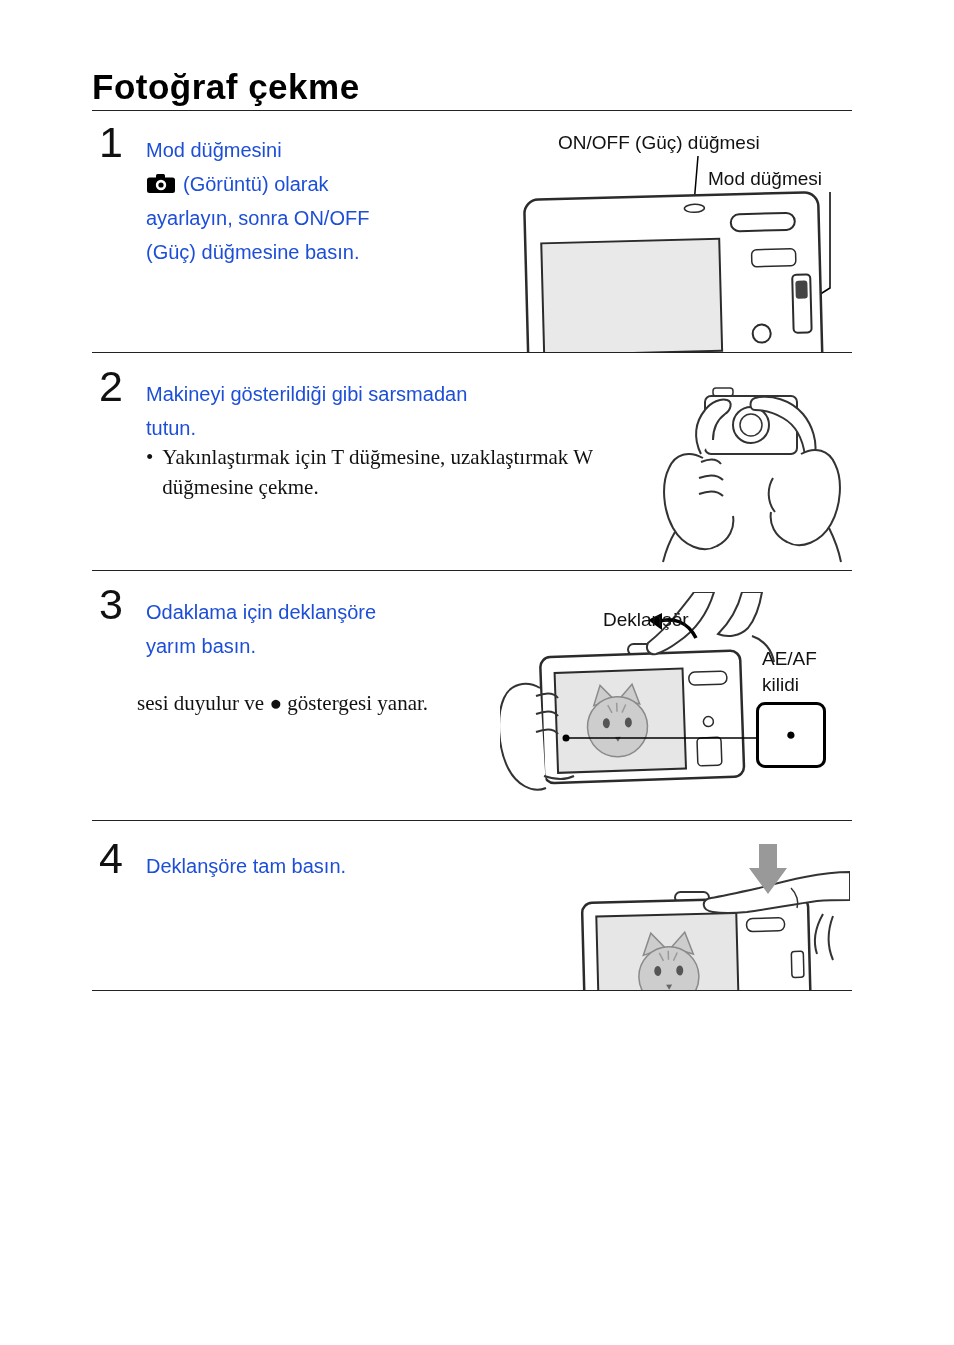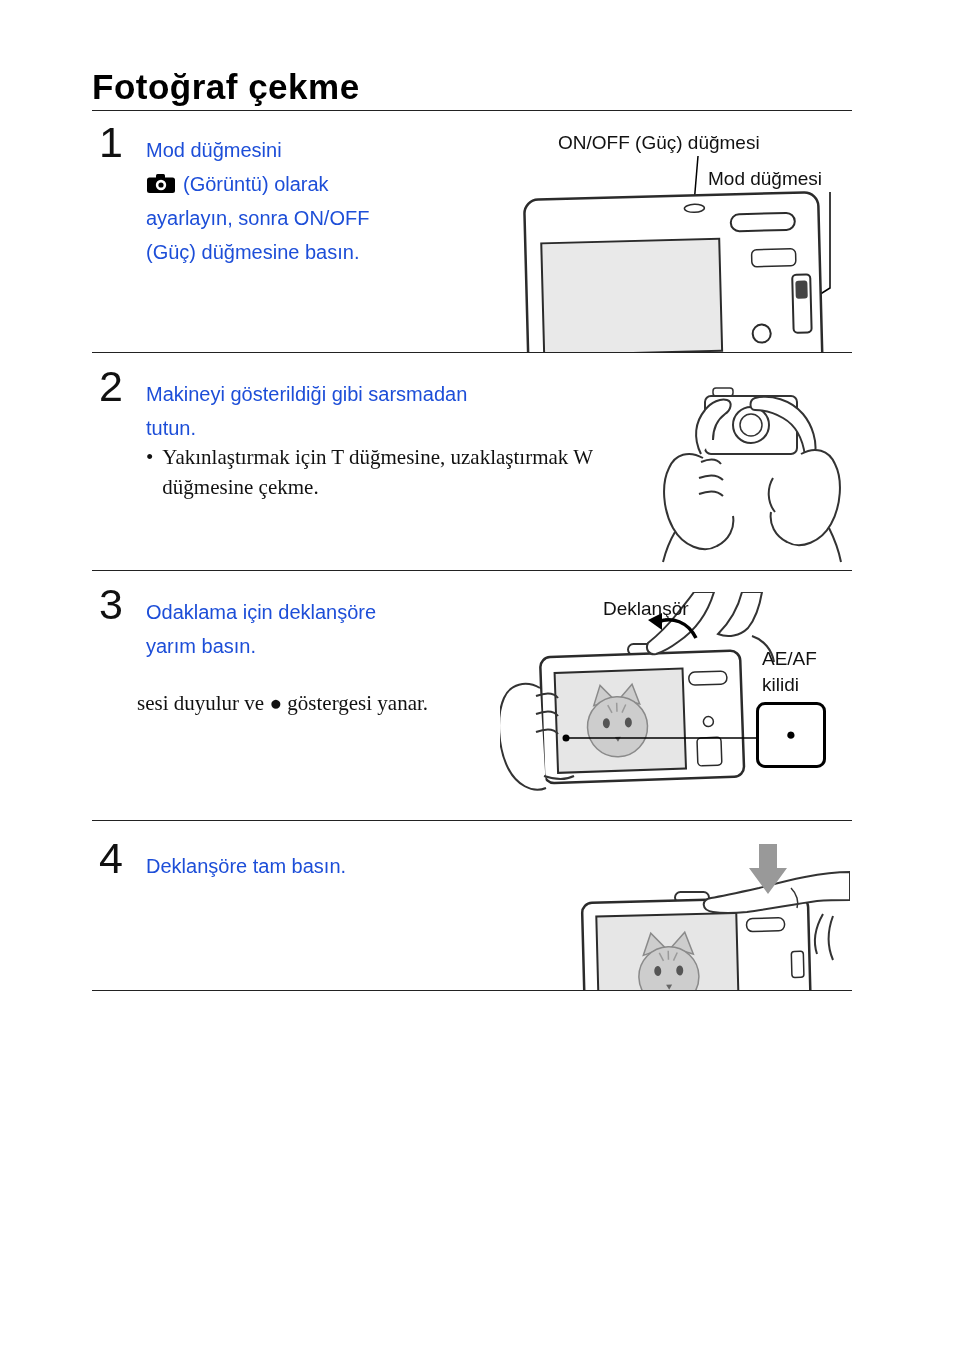--- a/index.html
+++ b/index.html
@@ -113,21 +113,21 @@
   <p class="step-text" style="left:137px;top:586px;width:380px">
     <span>Odaklama için deklanşöre</span><br>
     <span>yarım basın.</span>
   </p>
   <p class="sub-serif" style="left:137px;top:658px;width:360px">
     <br>
     <span>sesi duyulur ve ● göstergesi yanar.</span>
   </p>
 
   <div class="fig" style="left:500px;top:592px;width:350px;height:224px">
-    <div class="fig-label" style="left:103px;top:6px">Deklanşör</div>
+    <div class="fig-label" style="left:103px;top:17px">Deklanşör</div>
     <div class="fig-label" style="left:262px;top:56px">AE/AF</div>
     <div class="fig-label" style="left:262px;top:82px">kilidi</div>
     <svg width="350" height="224" viewBox="0 0 350 224">
 
       <rect x="128" y="52" width="34" height="11" rx="5.5" fill="#fff" stroke="#333" stroke-width="2"></rect>
 
       <g transform="rotate(-2 140 120)">
         <rect x="42" y="62" width="200" height="126" rx="10" fill="#fff" stroke="#2b2b2b" stroke-width="2.5"></rect>
         <rect x="56" y="78" width="128" height="100" fill="#e6e6e6" stroke="#2b2b2b" stroke-width="2"></rect>
 

